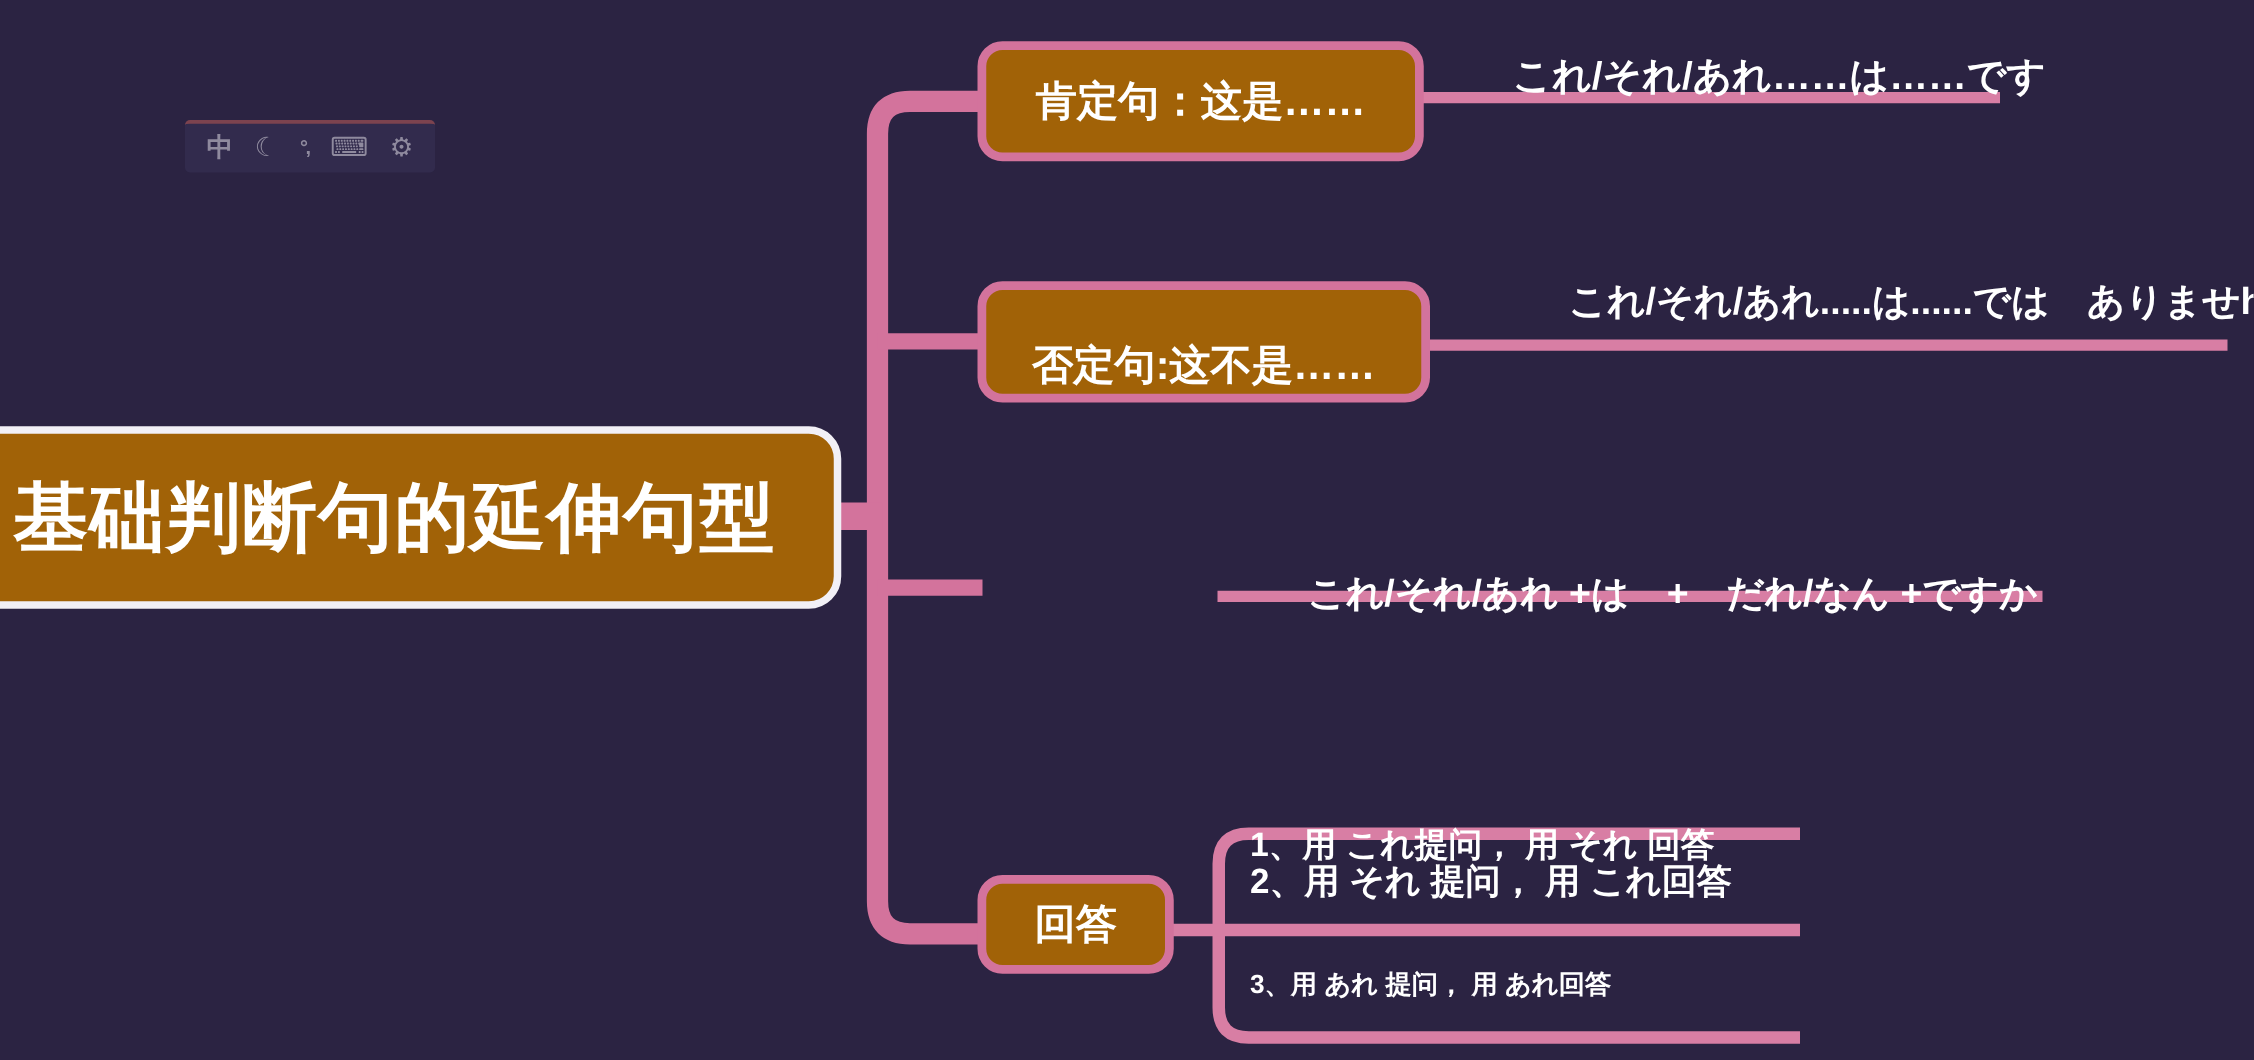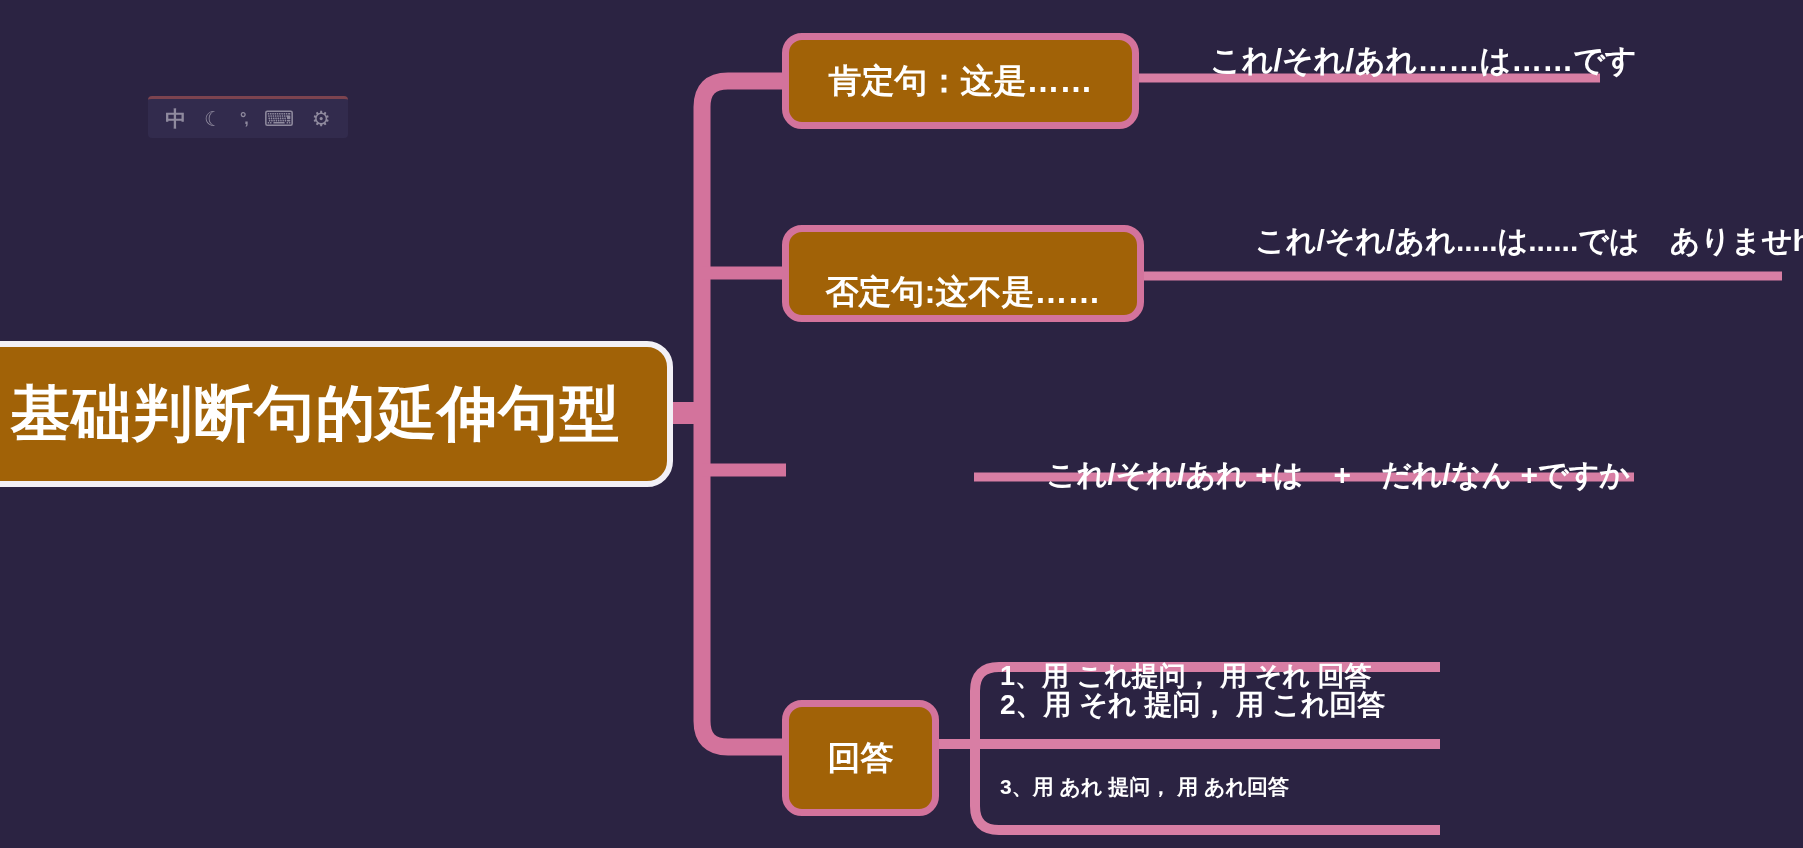--- a/index.html
+++ b/index.html
@@ -58,21 +58,21 @@
     letter-spacing: 1px;
   }
   .node-branch {
     border: 7px solid #d3739c;
     border-radius: 20px;
     font-size: 33px;
   }
   .node-b1 { left: 782px; top: 33px;  width: 357px; height: 96px; }
   .node-b2 { left: 782px; top: 225px; width: 362px; height: 97px; align-items: flex-end; }
   .node-b3 { left: 782px; top: 421px; width: 196px; height: 97px; }
-  .node-b4 { left: 782px; top: 700px; width: 157px; height: 116px; }
+  .node-b4 { left: 782px; top: 700px; width: 157px; height: 79px; }
   
   .note {
     position: absolute;
     color: #ffffff;
     font-weight: bold;
     white-space: nowrap;
   }
   .note-b1 { left: 1210px; top: 40px;  font-size: 31px; }
   .note-b2 { left: 1255px; top: 221px; font-size: 30px; }
   .note-b3 { left: 1046px; top: 416px; font-size: 30px; margin-top: 39px; }

